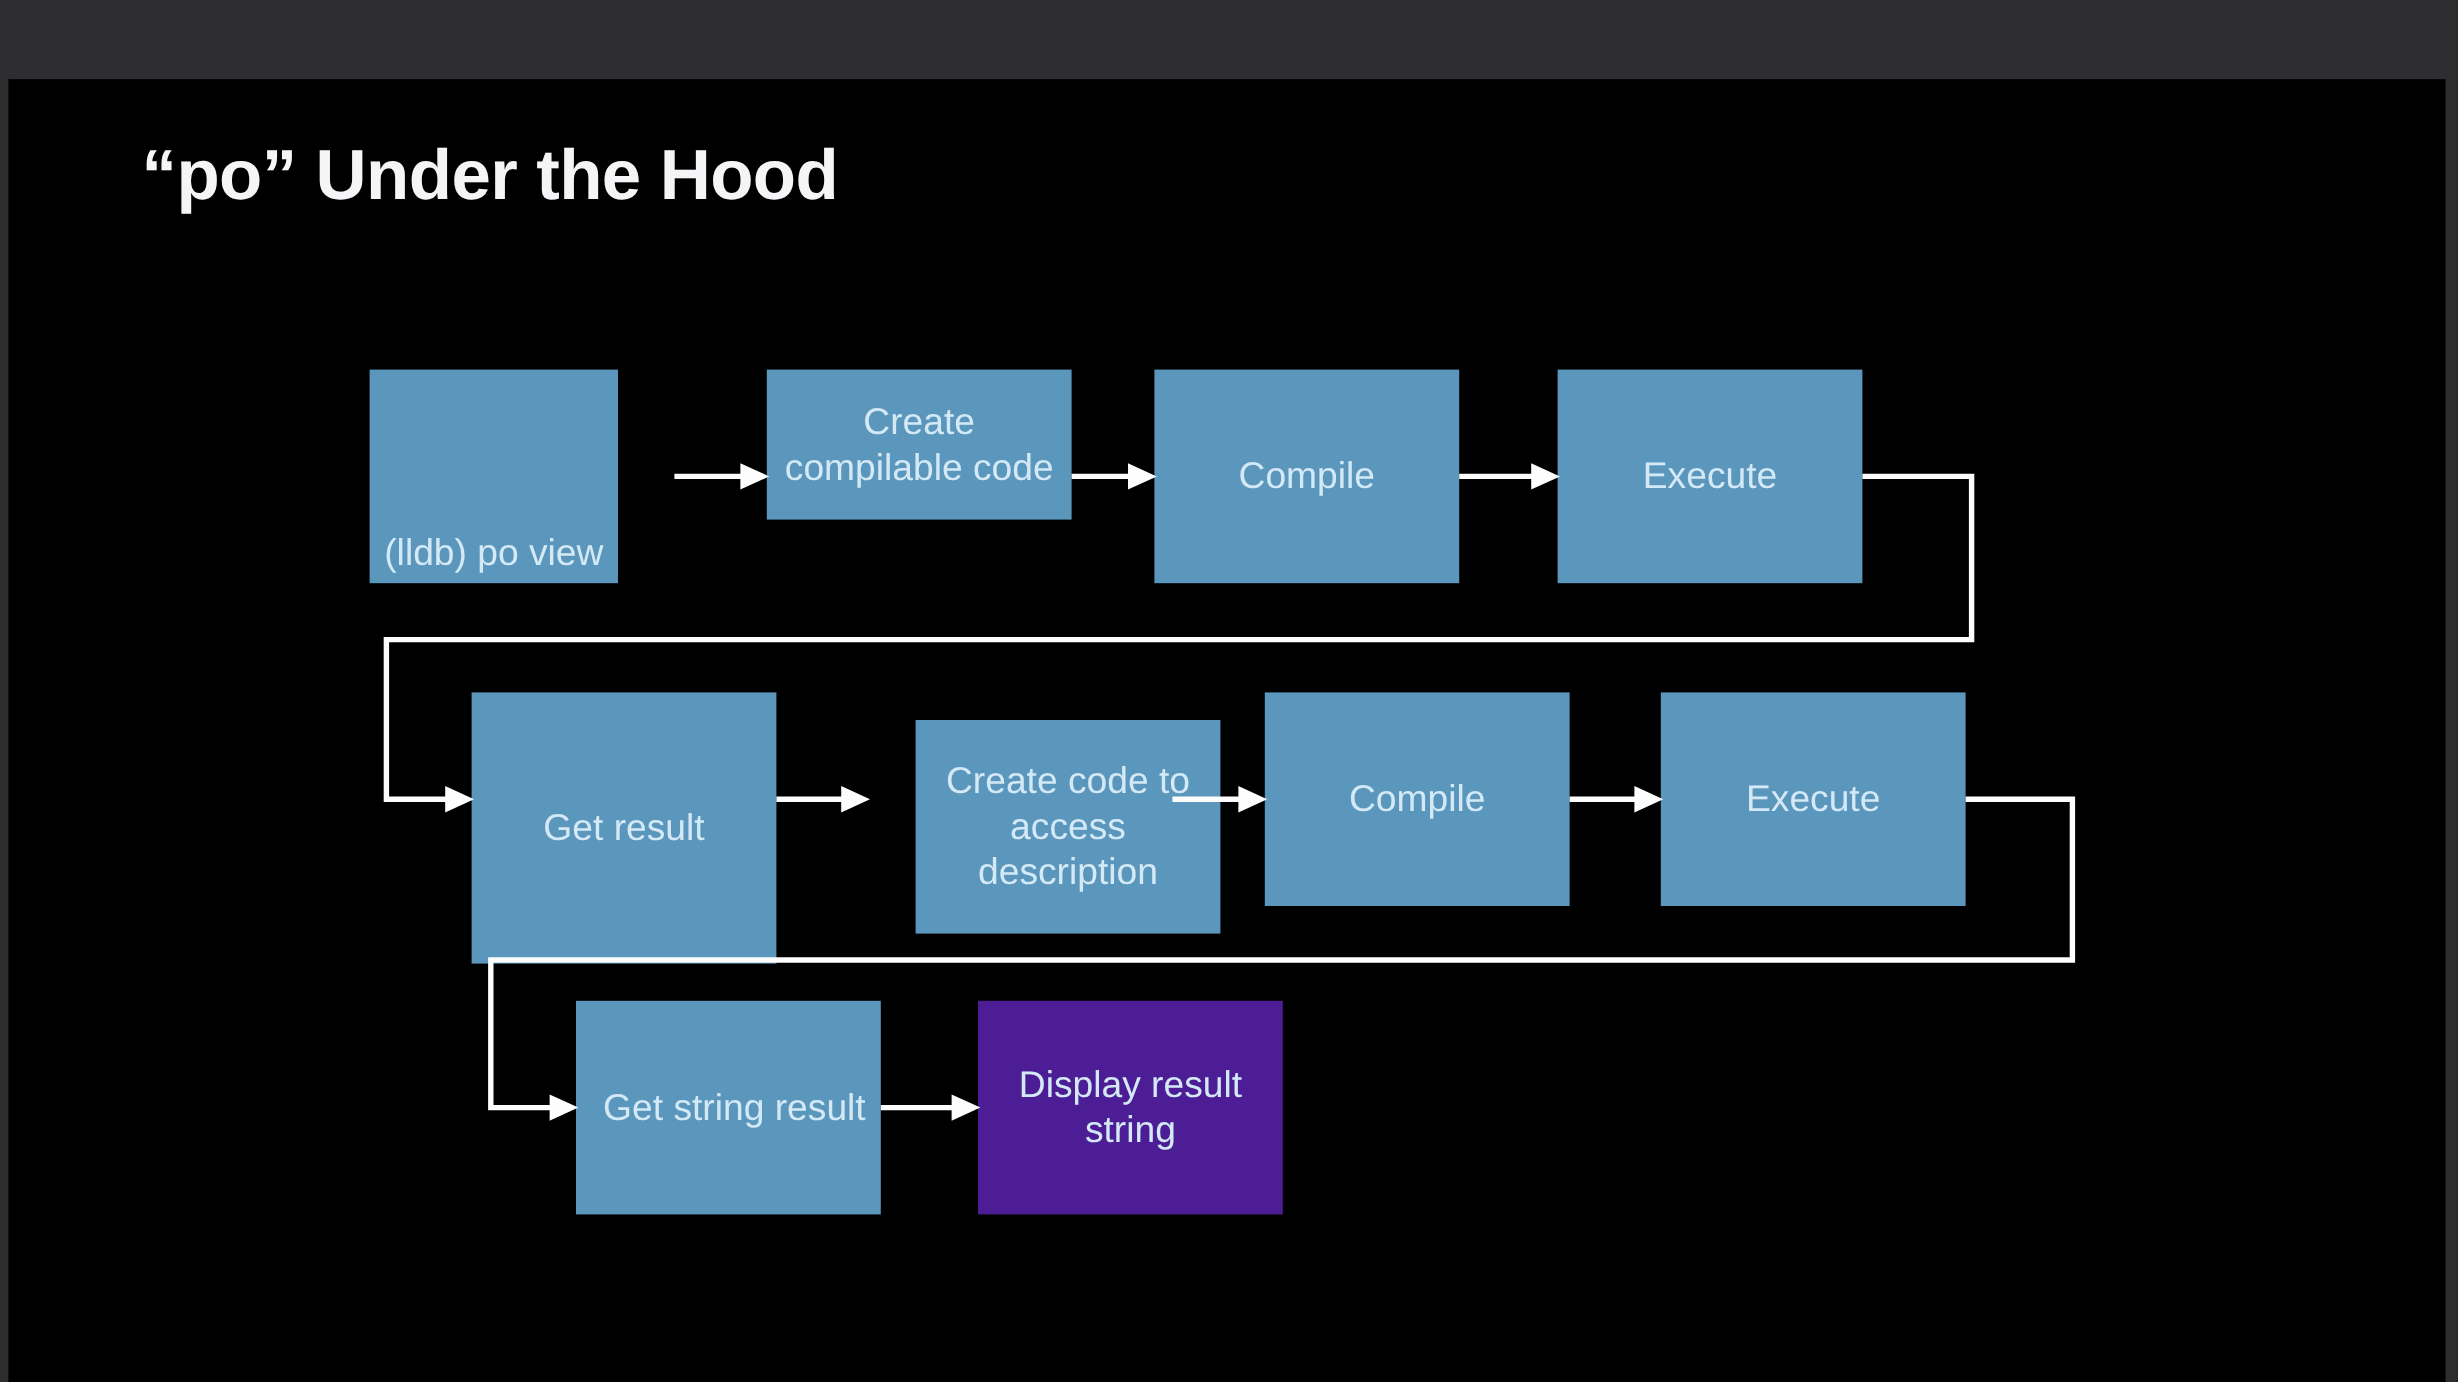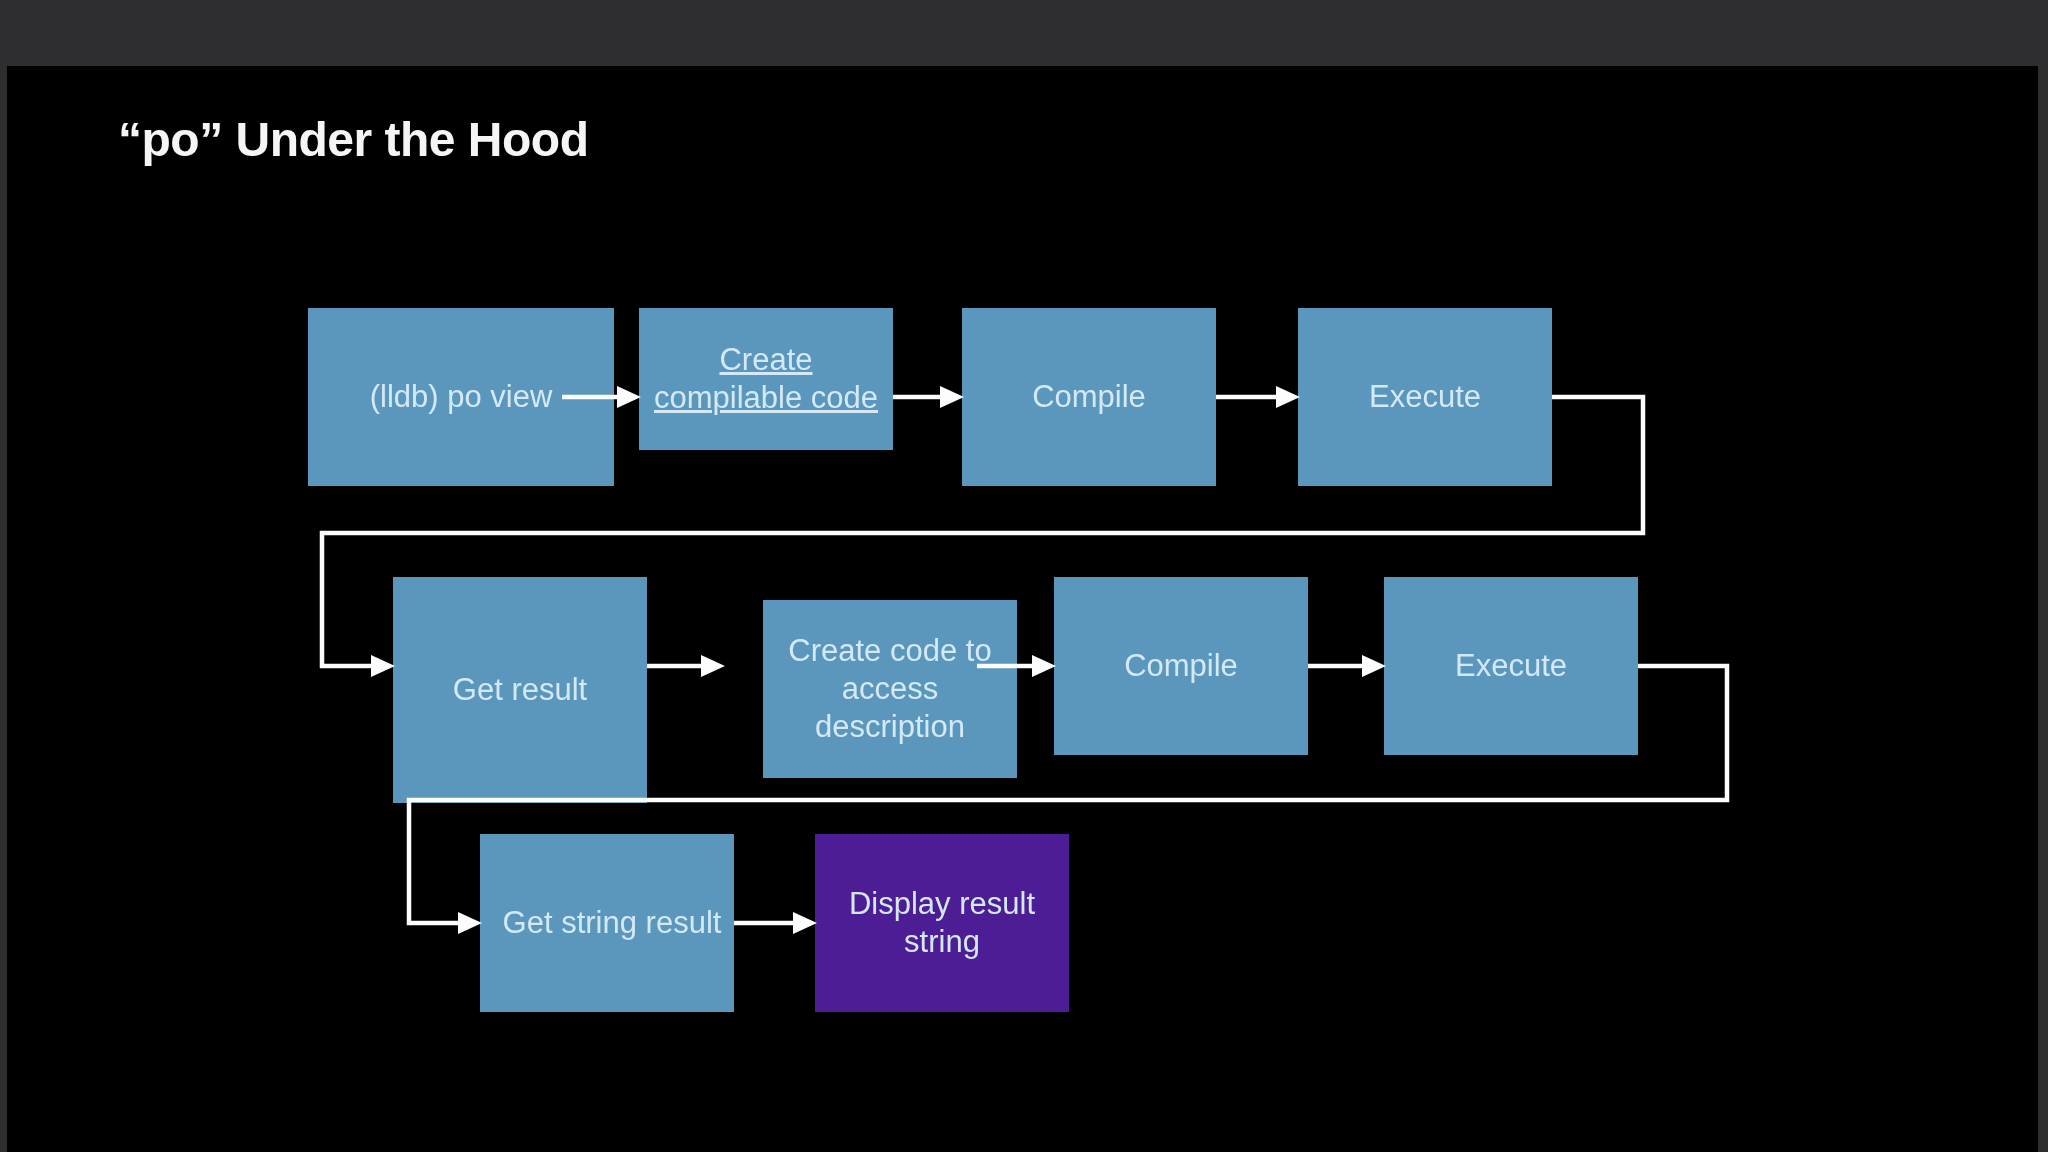--- a/index.html
+++ b/index.html
@@ -29,21 +29,21 @@
     top: 66px;
     width: 2031px;
     height: 1086px;
     background: #000000;
   }
   #slide-title {
     position: absolute;
     left: 118px;
     top: 112px;
     margin: 0;
-    font-size: 48px;
+    font-size: 59px;
     font-weight: 700;
     letter-spacing: -0.5px;
     color: #f5f5f7;
     white-space: nowrap;
   }
   #flowchart {
     position: absolute;
     left: 0; top: 0;
     width: 2048px;
     height: 1152px;
@@ -68,22 +68,22 @@
 </style>
 </head>
 <body style="background: rgb(46, 46, 48);">
 
 <div id="stage">
   <div id="chrome-bar" style="background: rgb(46, 46, 48);"></div>
   <div id="slide" style="background: rgb(0, 0, 0);"></div>
   <h1 id="slide-title" style="color: rgb(245, 245, 247);">“po” Under the Hood</h1>
   <div id="flowchart">
 
-    <div class="flow-node" style="left: 308px; top: 308px; width: 306px; height: 178px; background: rgb(91, 150, 188); color: rgb(212, 233, 246);"><span>(lldb) po view</span></div>
-      <div class="flow-node" style="left: 639px; top: 308px; width: 254px; height: 142px; background: rgb(91, 150, 188); color: rgb(212, 233, 246); text-decoration: underline;"><span>Create
+    <div class="flow-node" style="left: 308px; top: 308px; width: 207px; height: 178px; background: rgb(91, 150, 188); color: rgb(212, 233, 246); align-items: flex-end;"><span>(lldb) po view</span></div>
+      <div class="flow-node" style="left: 639px; top: 308px; width: 254px; height: 125px; background: rgb(91, 150, 188); color: rgb(212, 233, 246);"><span>Create
 compilable code</span></div>
       <div class="flow-node" style="left: 962px; top: 308px; width: 254px; height: 178px; background: rgb(91, 150, 188); color: rgb(212, 233, 246);"><span>Compile</span></div>
       <div class="flow-node" style="left: 1298px; top: 308px; width: 254px; height: 178px; background: rgb(91, 150, 188); color: rgb(212, 233, 246);"><span>Execute</span></div>
       <div class="flow-node" style="left: 393px; top: 577px; width: 254px; height: 226px; background: rgb(91, 150, 188); color: rgb(212, 233, 246);"><span>Get result</span></div>
       <div class="flow-node" style="left: 723px; top: 600px; width: 254px; height: 178px; background: rgb(91, 150, 188); color: rgb(212, 233, 246); margin-left: 40px;"><span>Create code to
 access
 description</span></div>
       <div class="flow-node" style="left: 1054px; top: 577px; width: 254px; height: 178px; background: rgb(91, 150, 188); color: rgb(212, 233, 246);"><span>Compile</span></div>
       <div class="flow-node" style="left: 1384px; top: 577px; width: 254px; height: 178px; background: rgb(91, 150, 188); color: rgb(212, 233, 246);"><span>Execute</span></div>
       <div class="flow-node" style="left: 480px; top: 834px; width: 254px; height: 178px; background: rgb(91, 150, 188); color: rgb(212, 233, 246); padding-left: 20px;"><span>Get string result</span></div>

